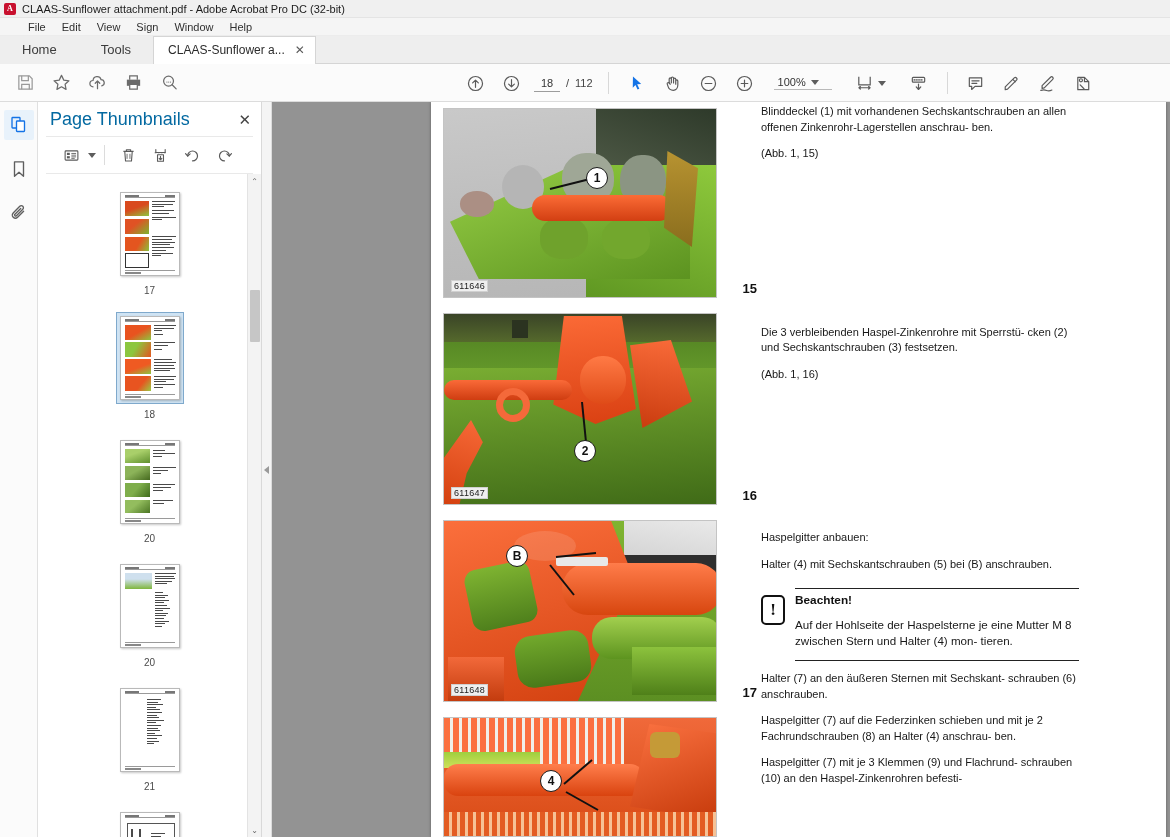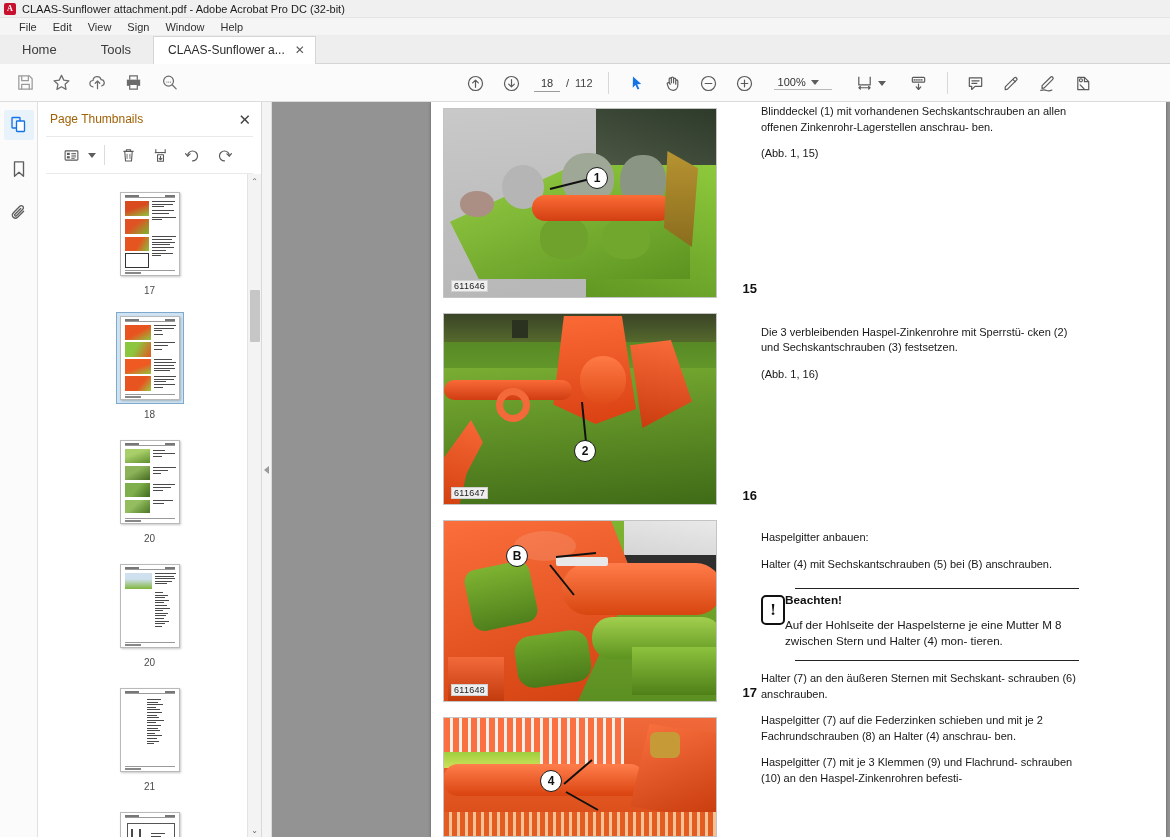--- a/index.html
+++ b/index.html
@@ -22,21 +22,21 @@
     width: 12px; height: 12px; background: #c8102e;
     color: #fff; font-size: 8px; line-height: 12px; text-align: center;
     font-weight: bold; border-radius: 2px; margin-right: 6px;
     font-family: "Liberation Serif", serif;
   }
   .title-text { font-size: 11px; color: #1b1b1b; white-space: nowrap; }
 
   
   .menubar {
     height: 18px; background: #f5f5f5;
-    display: flex; align-items: center; padding-left: 11px;
+    display: flex; align-items: center; padding-left: 20px;
     border-bottom: 1px solid #ececec;
   }
   .menubar .mi {
     font-size: 11px; color: #303030; padding: 0 8px; line-height: 18px;
     cursor: default;
   }
 
   
   .tabstrip {
     height: 28px; background: #eeeeee;
@@ -115,21 +115,21 @@
   .rail-btn.active { background: #e8f2fb; }
 
   
   .thumbpanel {
     width: 224px; background: #ffffff; border-right: 1px solid #d9d9d9;
     display: flex; flex-direction: column; position: relative;
   }
   .tp-head {
     height: 34px; display: flex; align-items: center; padding: 0 10px 0 12px;
   }
-  .tp-title { font-size: 12px; color: #a16207; flex: 1; }
+  .tp-title { font-size: 18px; color: #0369a1; flex: 1; }
   .tp-close { font-size: 15px; color: #444; cursor: pointer; line-height: 1; }
   .tp-tools {
     height: 38px; display: flex; align-items: center; gap: 2px;
     padding: 0 10px; border-top: 1px solid #e9e9e9; border-bottom: 1px solid #e9e9e9;
     margin: 0 8px;
   }
   .tp-btn {
     width: 30px; height: 28px; display: flex; align-items: center;
     justify-content: center; cursor: pointer; border-radius: 2px;
   }
@@ -235,21 +235,21 @@
 
   .notice { margin: 16px 0 10px; }
   .notice-top { border-top: 1px solid #222; margin-left: 34px; }
   .notice-row { display: flex; align-items: flex-start; padding-top: 4px; }
   .bang {
     width: 24px; height: 30px; border: 2.2px solid #111; border-radius: 5px;
     display: flex; align-items: center; justify-content: center;
     font-size: 17px; font-weight: bold; color: #111; flex: none;
     margin-top: 2px; font-family: "Liberation Serif", serif;
   }
-  .notice-body { }
+  .notice-body { margin-left: 10px; }
   .notice-title { font-size: 11.8px; font-weight: bold; color: #111; margin-bottom: 10px; }
   .notice-text { font-size: 11.6px; color: #181818; line-height: 15.5px; }
   .notice-bot { border-top: 1px solid #222; margin-left: 34px; margin-top: 12px; }
 
   
   .ph { position: absolute; }
 </style>
 </head>
 <body>
 

